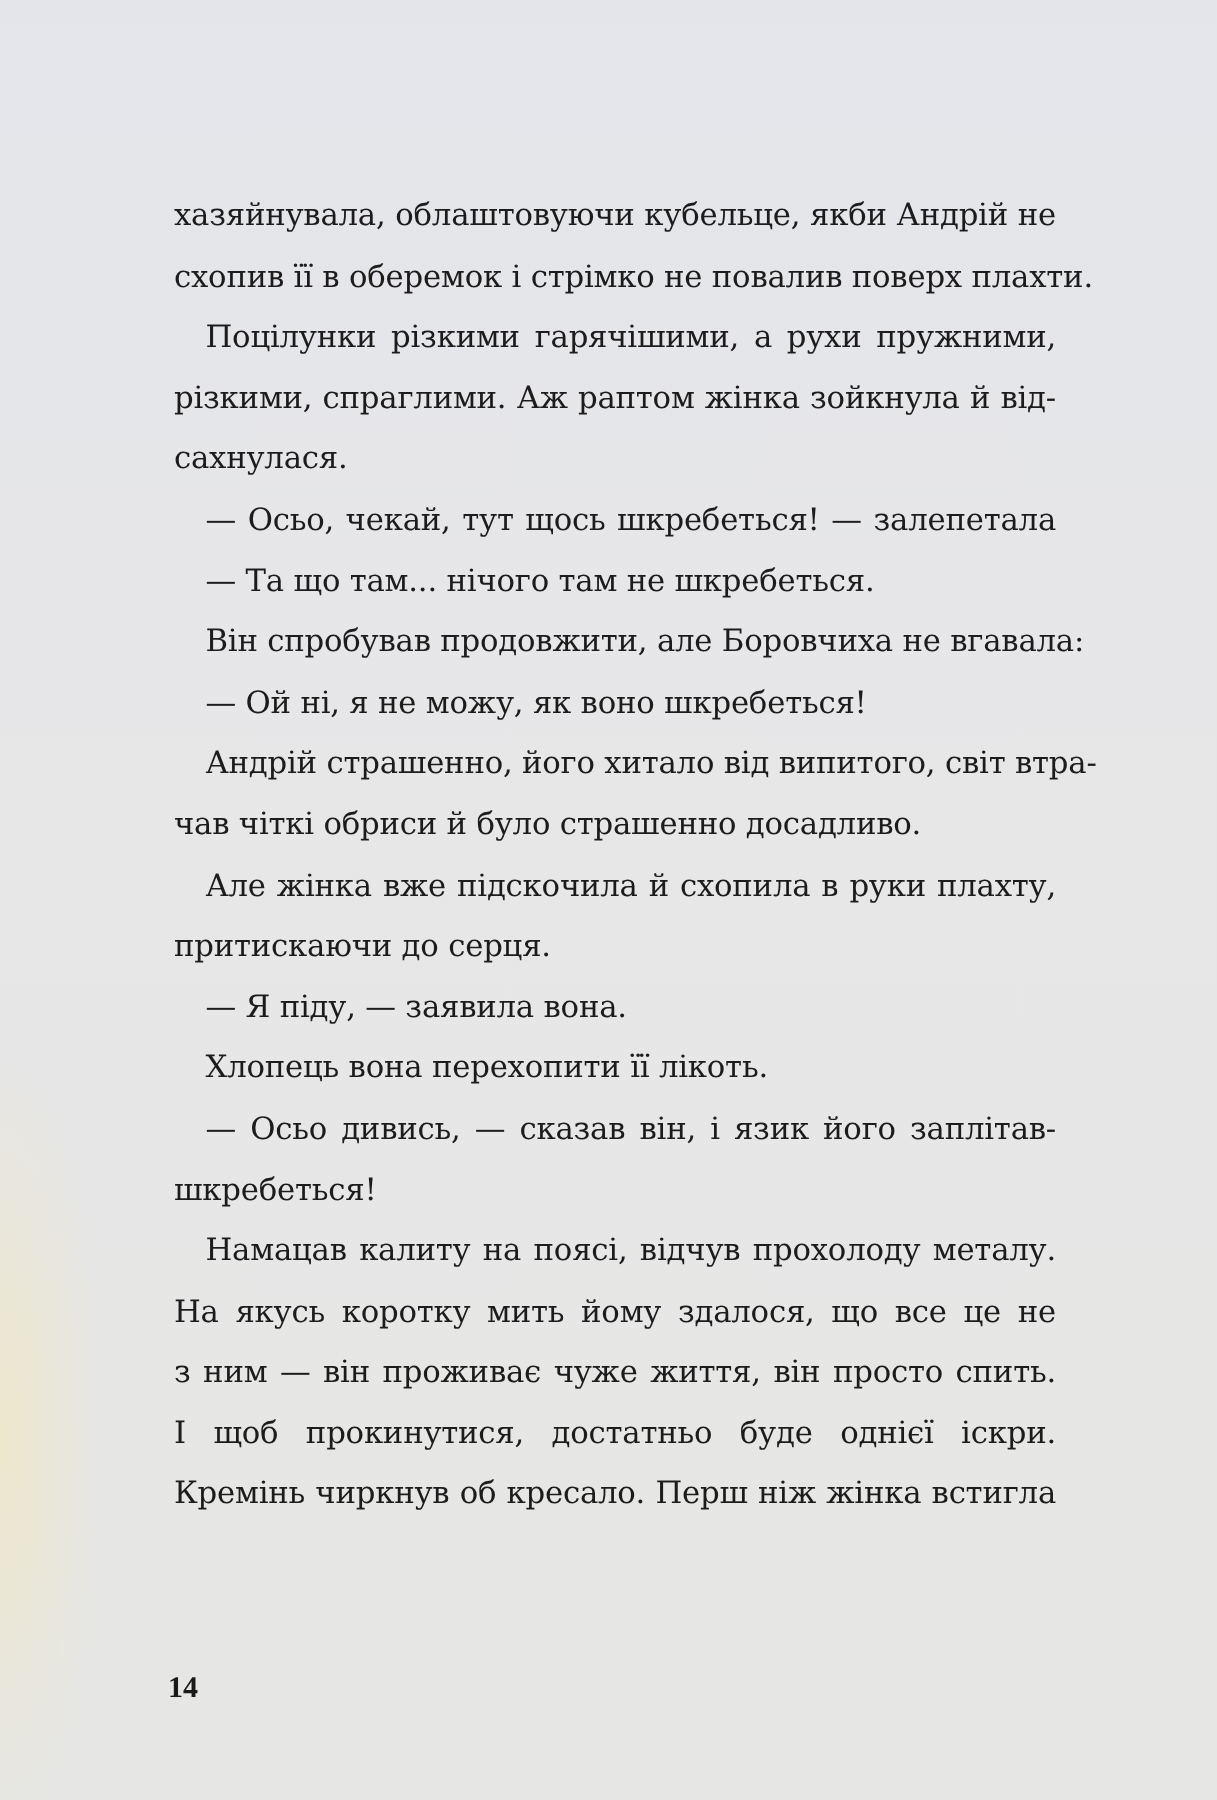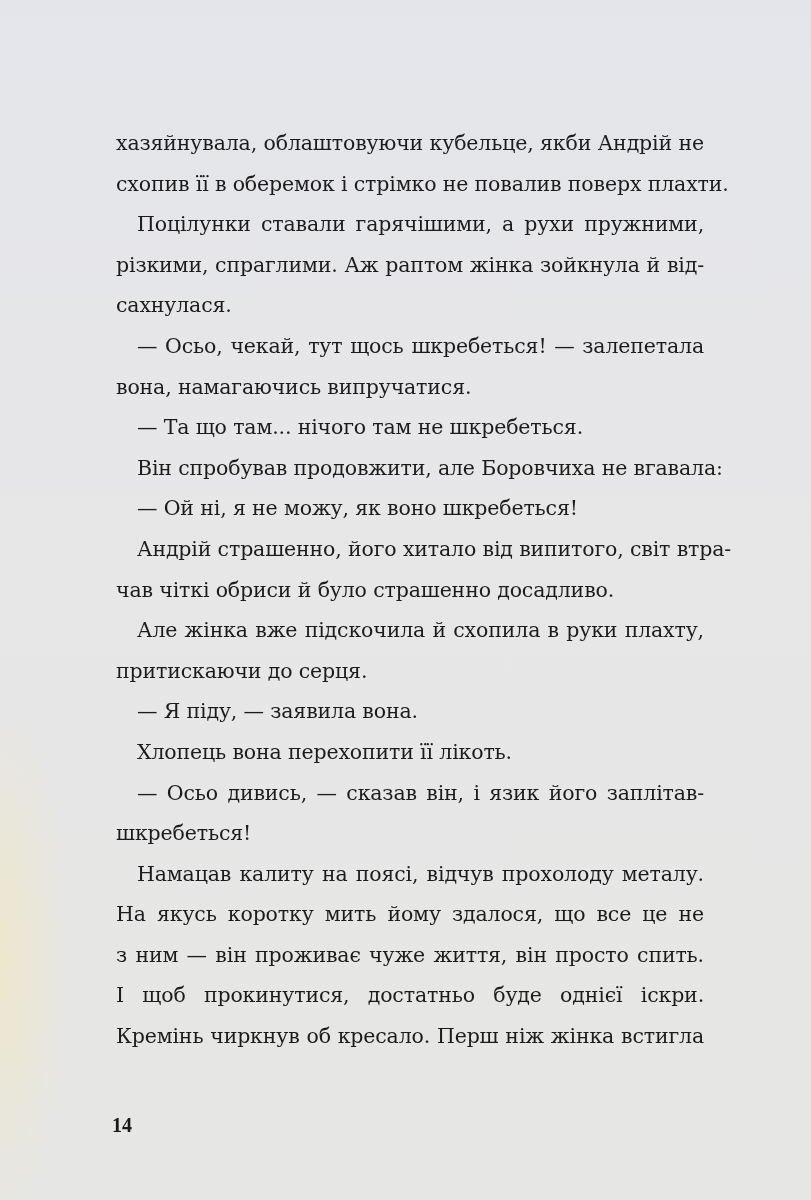--- a/index.html
+++ b/index.html
@@ -54,25 +54,24 @@
       color: #1a1a1a;
     }
   </style>
 </head>
 <body>
 
 <div class="page">
   <div class="text-block">
     <div class="line justify">хазяйнувала, облаштовуючи кубельце, якби Андрій не</div>
     <div class="line justify">схопив її в оберемок і стрімко не повалив поверх плахти.</div>
-    <div class="line justify indent">Поцілунки ставали гарячішими, а рухи пружними,</div>
+    <div class="line justify indent">Поцілунки різкими гарячішими, а рухи пружними,</div>
     <div class="line justify">різкими, спраглими. Аж раптом жінка зойкнула й від-</div>
     <div class="line">сахнулася.</div>
     <div class="line justify indent">— Осьо, чекай, тут щось шкребеться! — залепетала</div>
-    <div class="line">вона, намагаючись випручатися.</div>
     <div class="line indent">— Та що там... нічого там не шкребеться.</div>
     <div class="line justify indent">Він спробував продовжити, але Боровчиха не вгавала:</div>
     <div class="line indent">— Ой ні, я не можу, як воно шкребеться!</div>
     <div class="line justify indent">Андрій страшенно, його хитало від випитого, світ втра-</div>
     <div class="line">чав чіткі обриси й було страшенно досадливо.</div>
     <div class="line justify indent">Але жінка вже підскочила й схопила в руки плахту,</div>
     <div class="line">притискаючи до серця.</div>
     <div class="line indent">— Я піду, — заявила вона.</div>
     <div class="line indent">Хлопець вона перехопити її лікоть.</div>
     <div class="line justify indent">— Осьо дивись, — сказав він, і язик його заплітав-</div>

